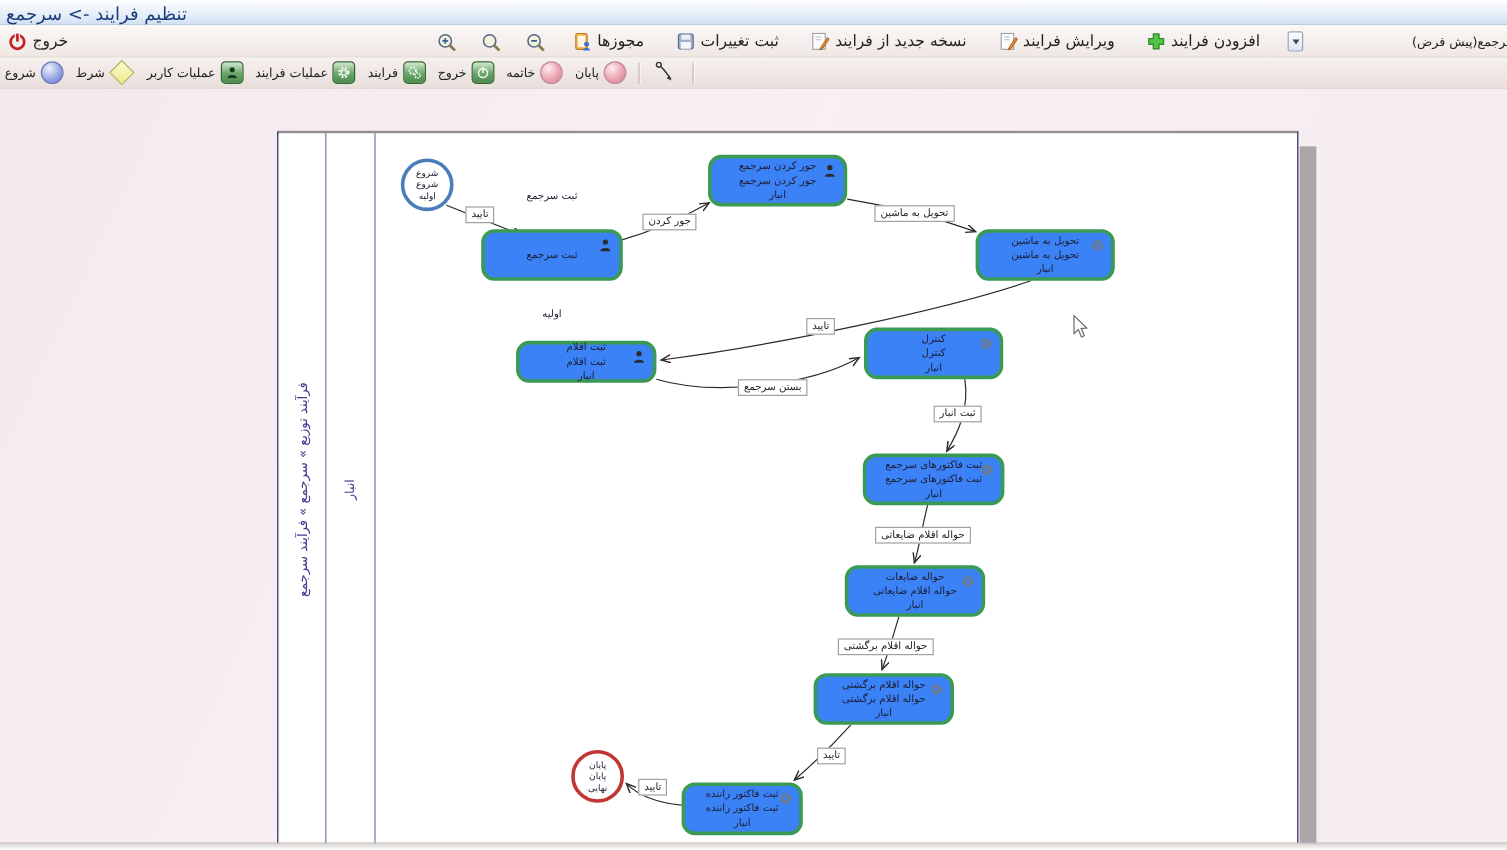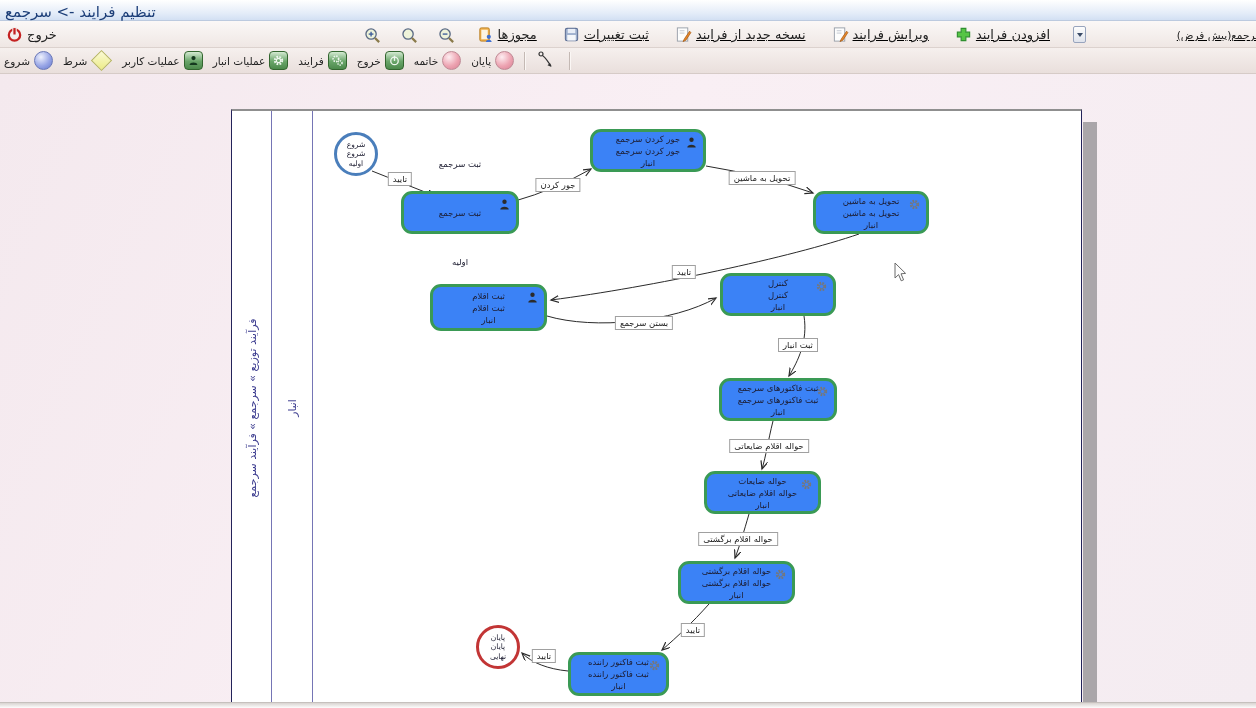--- a/index.html
+++ b/index.html
@@ -13,21 +13,21 @@
     border-bottom:1px solid #bccadf; }
   #titlebar .title { position:absolute; left:5px; top:3px; font-size:15px;
     color:#1c3e78; direction:rtl; }
 
   #toolbar1 { position:absolute; left:0; top:21px; width:1256px; height:27px;
     background:linear-gradient(#fbf8f7,#efe7e4);
     border-bottom:1px solid #dcd2ce; }
   .tb-btn { display:flex; align-items:center; gap:4px; height:22px;
     padding:0 3px; font-size:13px; color:#222; direction:rtl; cursor:default; }
   #tb1-right { position:absolute; right:0; top:2px; height:23px;
-    display:flex; align-items:center; gap:20px;text-decoration:underline; }
+    display:flex; align-items:center; gap:20px; }
   #exit-btn { position:absolute; left:3px; top:2px; }
   .icon16 { width:17px; height:17px; display:inline-block; }
   #combo-value { width:158px; margin-right:-8px; overflow:hidden;
     font-size:10.5px; color:#222; direction:rtl; text-align:right;
     white-space:nowrap; }
   #combo-drop { width:13px; height:17px; background:linear-gradient(#fdfdfd,#dfe3ec);
     border:1px solid #98a4bd; border-radius:2px; display:flex;
     align-items:center; justify-content:center; }
   #combo-drop i { width:0; height:0; border-left:3.5px solid transparent;
     border-right:3.5px solid transparent; border-top:4px solid #3a4a66; }
@@ -213,21 +213,21 @@
     </span>
     <span>عملیات کاربر</span>
   </div>
   <div class="pal-item">
     <span class="gsq">
       <svg viewBox="0 0 16 16" width="13" height="13">
         <circle cx="8" cy="8" r="4.6" fill="none" stroke="#eef6ee" stroke-width="2.4" stroke-dasharray="2.1 1.6"></circle>
         <circle cx="8" cy="8" r="2.6" fill="none" stroke="#eef6ee" stroke-width="1.4"></circle>
       </svg>
     </span>
-    <span>عملیات انبار</span>
+    <span>عملیات فرایند</span>
   </div>
   <div class="pal-item">
     <span class="gsq">
       <svg viewBox="0 0 16 16" width="13" height="13">
         <circle cx="6" cy="6" r="3.4" fill="none" stroke="#eef6ee" stroke-width="2" stroke-dasharray="1.8 1.4"></circle>
         <circle cx="11" cy="11" r="2.6" fill="none" stroke="#eef6ee" stroke-width="1.8" stroke-dasharray="1.5 1.2"></circle>
       </svg>
     </span>
     <span>فرایند</span>
   </div>
@@ -328,21 +328,21 @@
       <svg viewBox="0 0 16 16" width="13" height="13">
         <circle cx="8" cy="8" r="4.6" fill="none" stroke="#777" stroke-width="2.4" stroke-dasharray="2.1 1.6"></circle>
         <circle cx="8" cy="8" r="2.7" fill="none" stroke="#777" stroke-width="1.2"></circle>
       </svg>
     </span>
     <div>تحویل به ماشین</div>
     <div>تحویل به ماشین</div>
     <div>انبار</div>
   </div>
 
-  <div class="task" style="left:198px;top:173px;width:117px;height:47px;">
+  <div class="task" style="left:198px;top:173px;width:117px;height:35px;">
     <span class="nicon">
       <svg viewBox="0 0 16 16" width="13" height="13">
         <circle cx="8" cy="4.6" r="2.7" fill="#2b2b2b"></circle>
         <path d="M2.8,14 C2.8,9.6 13.2,9.6 13.2,14 Z" fill="#2b2b2b"></path>
       </svg>
     </span>
     <div>ثبت اقلام</div>
     <div>ثبت اقلام</div>
     <div>انبار</div>
   </div>

